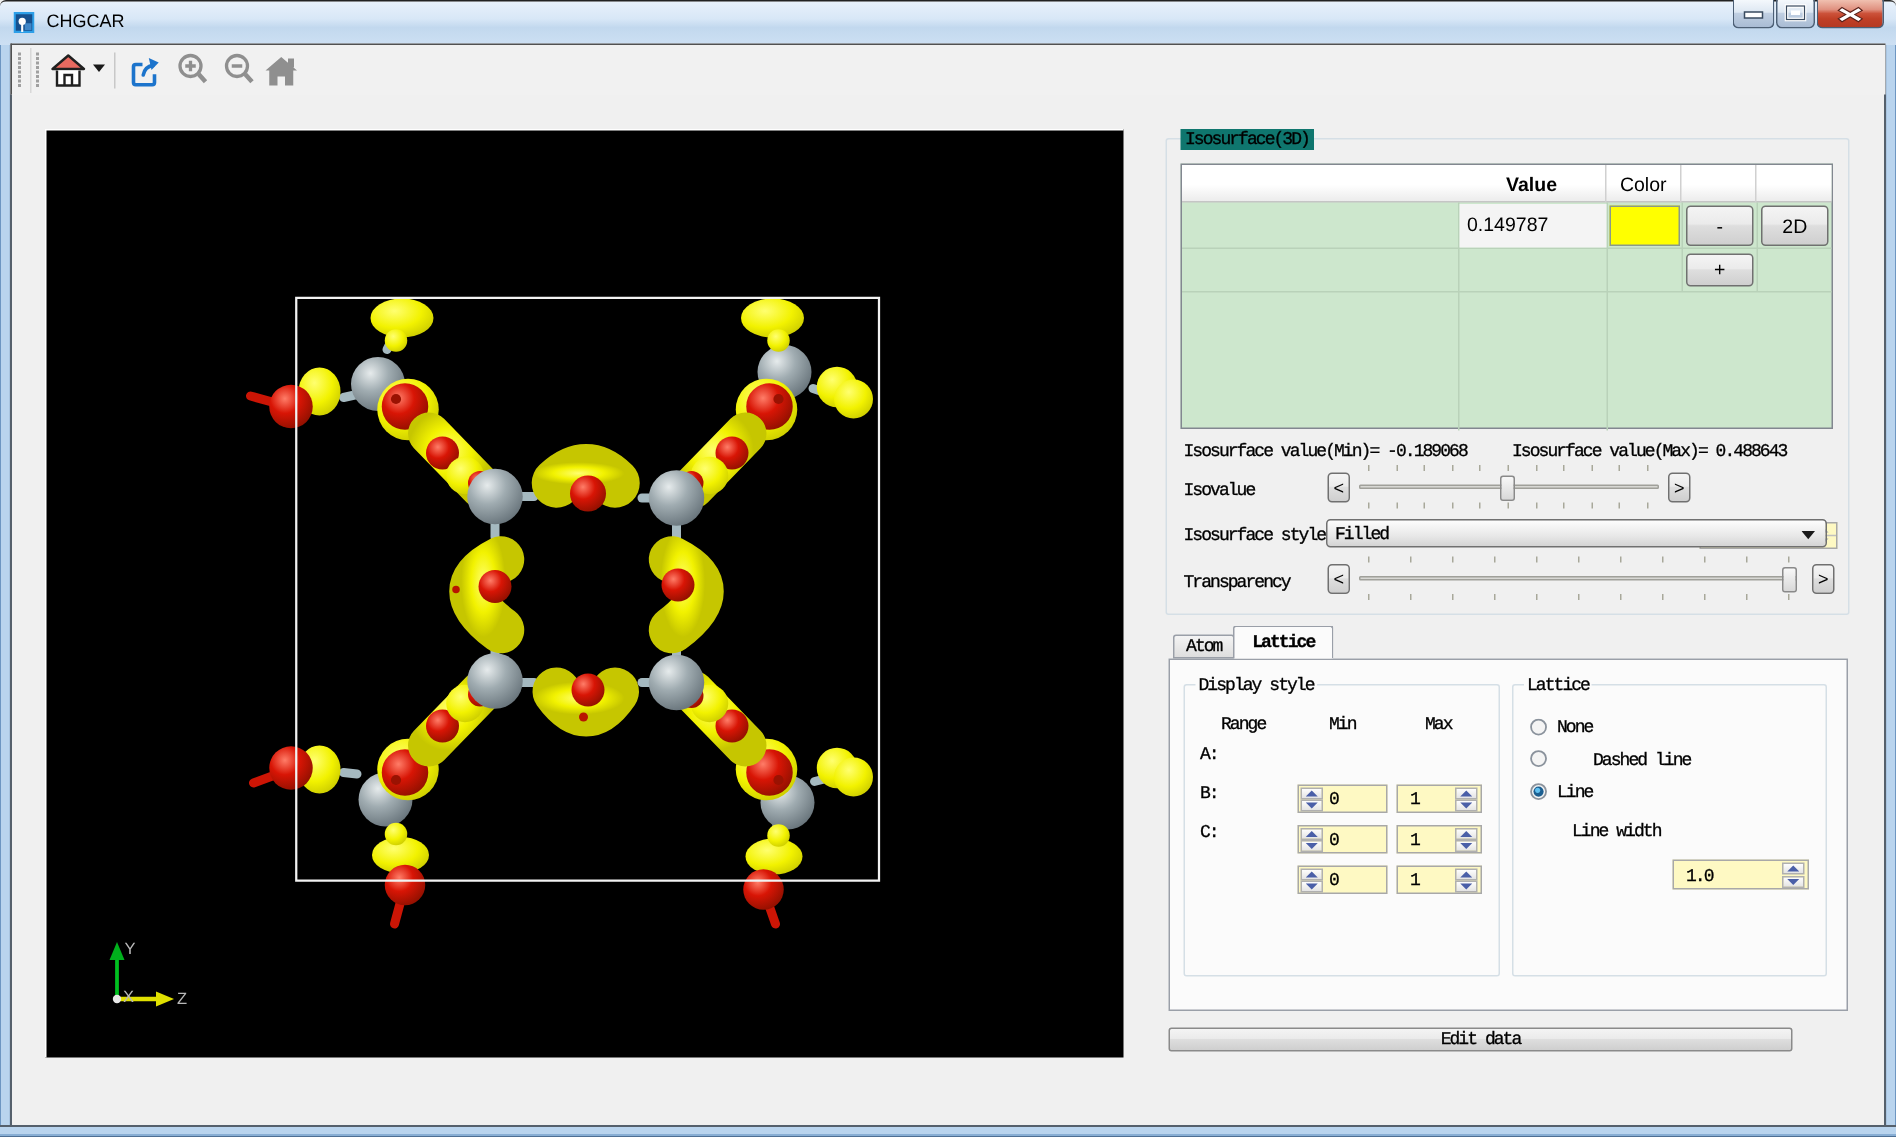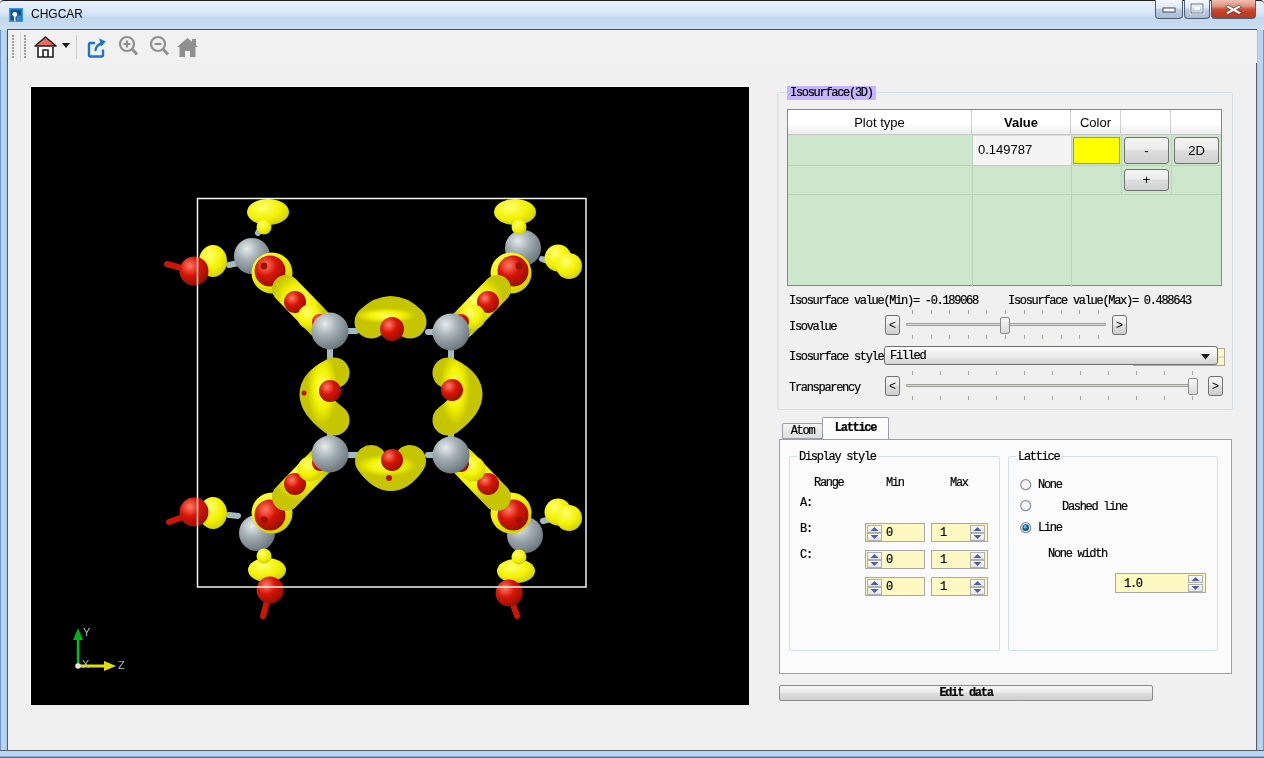--- a/index.html
+++ b/index.html
@@ -25,21 +25,21 @@
     background:linear-gradient(#f4f8fc 0%, #dde7f2 45%, #c0cfe2 50%, #a9bcd4 100%); }
   #btn-close { left:1211px; width:45px; border-radius:0 0 4px 4px;
     background:linear-gradient(#f0c0b0 0%, #e09180 35%, #cc523a 50%, #c03f26 70%, #b53a22 100%); }
   
   #toolbar { left:7px; top:29px; width:1250px; height:34px; background:#f1f1f1; border-top:1px solid #515151; border-left:1px solid #515151; }
   
   #viewport { left:30px; top:86px; width:719px; height:619px; background:#000;
     border-left:1px solid #fff; border-top:1px solid #fff; }
   
   .grp { border:1px solid #d5dfe6; border-radius:2px; }
-  .grplabel { background:#c4b5fd; padding:0 3px; }
+  .grplabel { background:#0f766e; padding:0 3px; }
   .btn { border:1px solid #707070; border-radius:3px; text-align:center;
     background:linear-gradient(#f4f4f4 0%, #ebebeb 45%, #dedede 50%, #cfcfcf 100%); }
   .spin { background:#fef9c3; border:1px solid #a8a8a8;margin-top:32px; }
   .tick { position:absolute; width:1px; height:4px; background:#a8a89a; }
   .groove { position:absolute; height:3px; background:#d8d8d4; border:1px solid #a0a09a; border-radius:1px; }
   .handle { position:absolute; width:10px; height:17px; border:1px solid #8a8a8a; border-radius:2px;
     background:linear-gradient(#f8f8f8, #d8d8d8); }
 </style>
 </head>
 <body>
@@ -247,21 +247,20 @@
       <text x="82" y="668" fill="#b8b8b8" font-size="11">X</text>
       <text x="118" y="669" fill="#b8b8b8" font-size="11">Z</text>
     </g>
 </svg>
 
 <div class="abs grp" style="left:777px; top:92px; width:456px; height:318px;"></div>
 <div class="abs mono" style="left:787px; top:86px;"><span class="grplabel">Isosurface(3D)</span></div>
 
 <div class="abs" style="left:787px; top:109px; width:435px; height:177px; border:1px solid #828790; background:#cde7cd;">
   <div class="abs" style="left:0; top:0; width:433px; height:25px; background:linear-gradient(#ffffff 55%, #ececec 100%); border-bottom:1px solid #c5c5c5;"></div>
-  <div class="abs" style="left:0; top:0; width:184px; height:25px; border-right:1px solid #d0d0d0; text-align:center; line-height:25px; font-size:13px;">Plot type</div>
   <div class="abs" style="left:184px; top:0; width:99px; height:25px; border-right:1px solid #d0d0d0; text-align:center; line-height:25px; font-size:13px; font-weight:bold;">Value</div>
   <div class="abs" style="left:283px; top:0; width:50px; height:25px; border-right:1px solid #d0d0d0; text-align:center; line-height:25px; font-size:13px;">Color</div>
   <div class="abs" style="left:333px; top:0; width:50px; height:25px; border-right:1px solid #d0d0d0;"></div>
 
   <div class="abs" style="left:184px; top:25px; width:1px; height:152px; background:#b9d2b9;"></div>
   <div class="abs" style="left:283px; top:25px; width:1px; height:152px; background:#b9d2b9;"></div>
   <div class="abs" style="left:333px; top:25px; width:1px; height:59px; background:#b9d2b9;"></div>
   <div class="abs" style="left:383px; top:25px; width:1px; height:59px; background:#b9d2b9;"></div>
   <div class="abs" style="left:0; top:55px; width:433px; height:1px; background:#b9d2b9;"></div>
   <div class="abs" style="left:0; top:84px; width:433px; height:1px; background:#b9d2b9;"></div>
@@ -483,30 +482,30 @@
     </svg>
     <svg class="abs" style="left:1020px; top:522px;" width="12" height="12">
       <circle cx="5.7" cy="5.7" r="5" fill="#f4f4f4" stroke="#8a929c" stroke-width="1.2"></circle>
       <circle cx="5.7" cy="5.7" r="3.4" fill="#1b5e90"></circle>
       <circle cx="5.1" cy="4.9" r="1.7" fill="#5fc0f0"></circle>
     </svg>
   </div>
 <div class="abs mono" style="left:1038px; top:478px;">None</div>
 <div class="abs mono" style="left:1038px; top:500px;padding-left:24px;">Dashed line</div>
 <div class="abs mono" style="left:1038px; top:521px;">Line</div>
-<div class="abs mono" style="left:1048px; top:547px;">None width</div>
+<div class="abs mono" style="left:1048px; top:547px;">Line width</div>
 <div class="abs spin" style="left:1115px; top:541px; width:91px; height:20px;">
   <div class="abs mono" style="left:8px; top:3px;">1.0</div>
   <div class="abs" style="right:2px; top:1px; width:15px; height:17px;">
     <div class="abs" style="left:0;top:0;width:15px;height:8px;border:1px solid #b0b0b0;background:linear-gradient(#fdfdfd,#e4e4e4);">
         <svg width="13" height="6" style="display:block">
           <path d="M2.5 5 L6.5 1 L10.5 5 Z" fill="#4a5fa8"></path>
         </svg>
       </div>
     <div class="abs" style="left:0;top:9px;width:15px;height:8px;border:1px solid #b0b0b0;background:linear-gradient(#fdfdfd,#e4e4e4);">
         <svg width="13" height="6" style="display:block">
           <path d="M2.5 1 L6.5 5 L10.5 1 Z" fill="#4a5fa8"></path>
         </svg>
       </div>
   </div>
 </div>
 
-<div class="abs btn mono" style="left:779px; top:685px; width:374px; height:16px; line-height:14px; text-align:center; border-radius:2px; border-color:#8a8a8a; font-weight:bold;">Edit data</div>
+<div class="abs btn mono" style="left:779px; top:685px; width:416px; height:16px; line-height:14px; text-align:center; border-radius:2px; border-color:#8a8a8a; font-weight:normal;">Edit data</div>
 
 </body></html>

